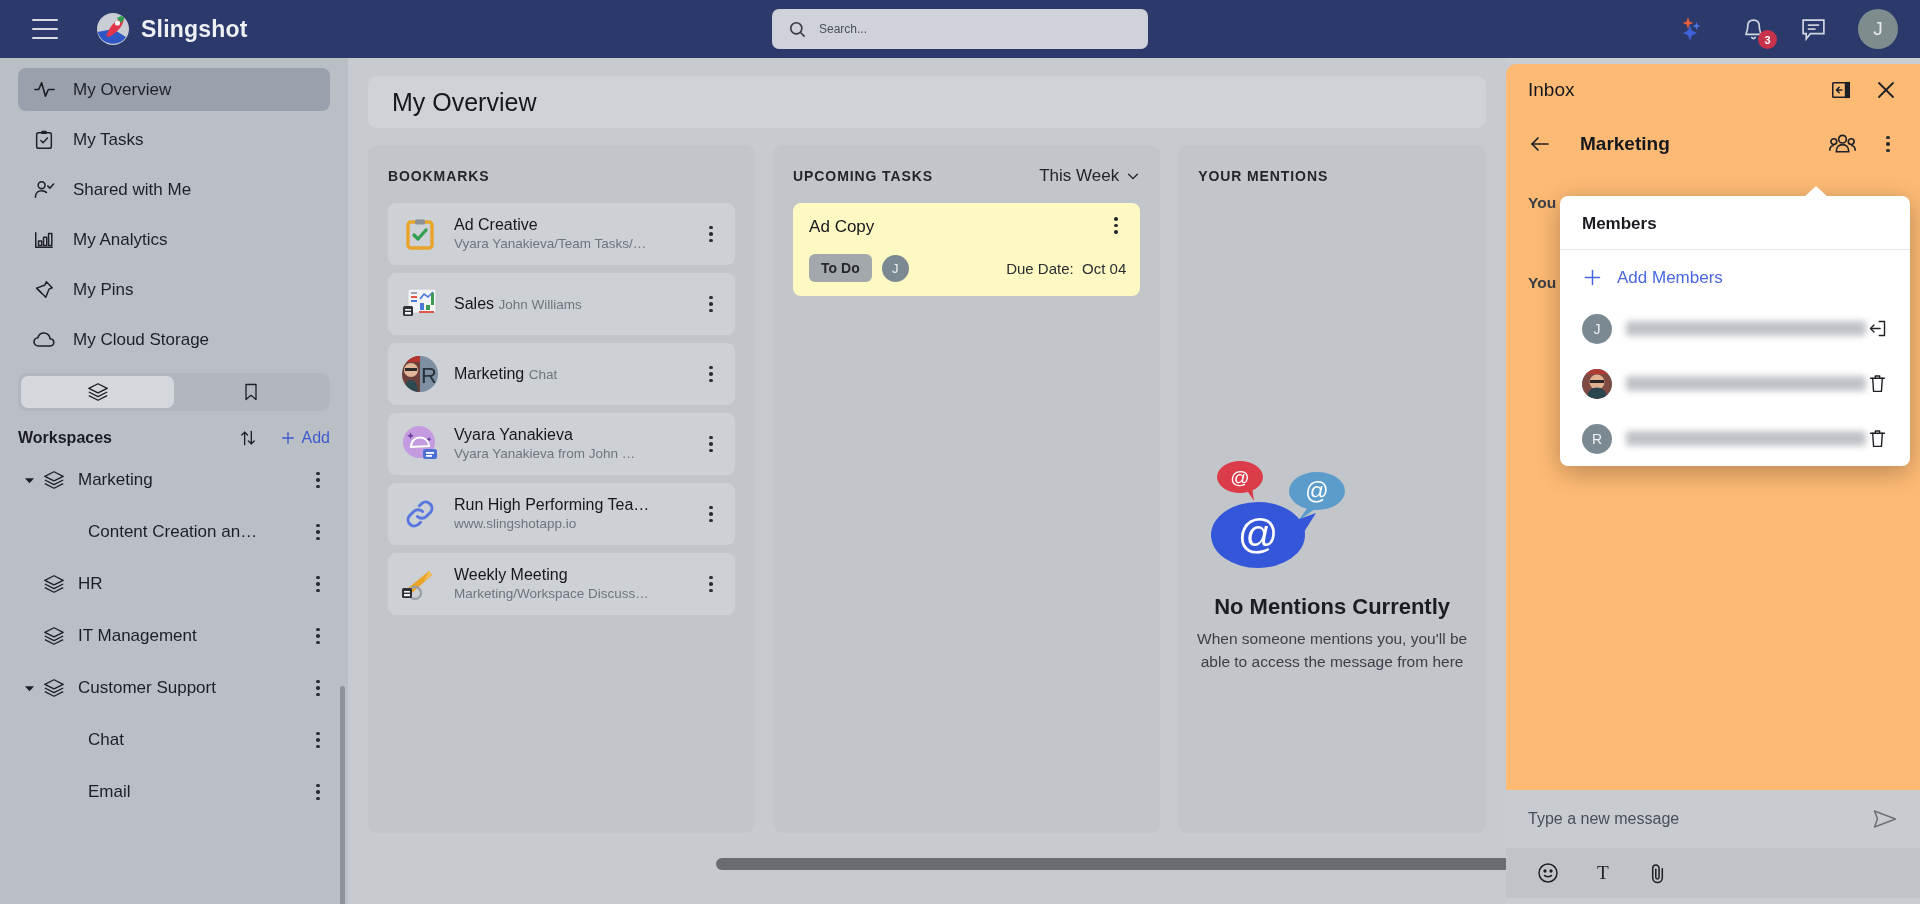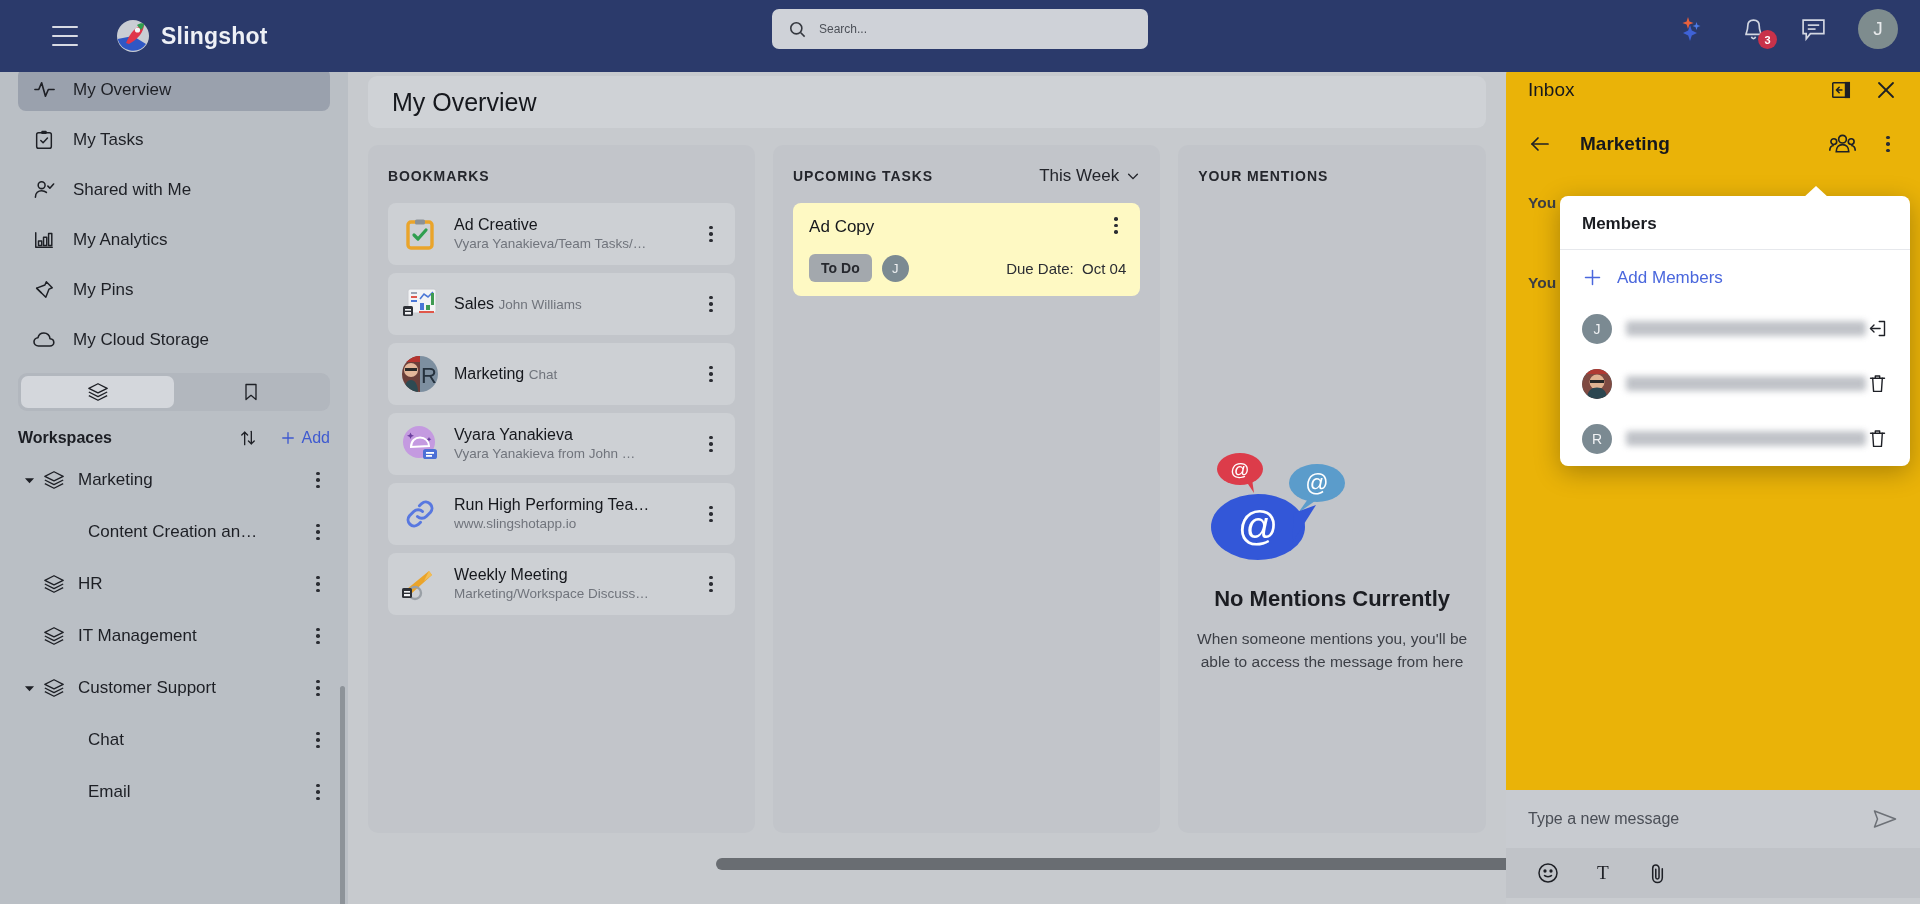--- a/index.html
+++ b/index.html
@@ -6,25 +6,24 @@
   html, body {
     width: 1920px; height: 904px;
     overflow: hidden;
     font-family: "Liberation Sans", sans-serif;
     background: #c9ccd0;
   }
   .app { position: relative; width: 1920px; height: 904px; }
 
   
   .topbar {
-    position: absolute; top: 0; left: 0; width: 1920px; height: 72px;
+    position: absolute; top: 0; left: 0; width: 1920px; height: 58px;
     background: #2b3a6b;
     display: flex; align-items: center;
     z-index: 30;
-    padding-left: 20px;
   }
   .hamburger { width: 26px; height: 20px; margin-left: 32px; display: flex; flex-direction: column; justify-content: space-between; cursor: pointer; }
   .hamburger span { display: block; height: 2px; background: #d8dbe4; border-radius: 1px; }
   .brand { display: flex; align-items: center; margin-left: 38px; gap: 11px; }
   .brand-logo { width: 34px; height: 34px; position: relative; }
   .brand-name { color: #eef0f6; font-size: 23px; font-weight: bold; letter-spacing: .2px; }
 
   .searchwrap { position: absolute; left: 772px; top: 9px; width: 376px; height: 40px; }
   .searchbox {
     width: 100%; height: 100%; background: #cfd2d8; border-radius: 7px;
@@ -118,29 +117,29 @@
   .task { background: #fef9c3; border-radius: 8px; padding: 14px 14px 14px 16px; cursor: pointer; }
   .task-top { display: flex; align-items: flex-start; }
   .task-name { font-size: 17px; color: #16181d; flex: 1; }
   .task-bot { display: flex; align-items: center; margin-top: 17px; }
   .chip { background: #a3a8ad; color: #26282e; font-size: 14px; font-weight: bold; padding: 6px 12px; border-radius: 6px; }
   .task-av { width: 27px; height: 27px; border-radius: 50%; background: #7b8a92; color: #eef0f2; font-size: 13px; display: flex; align-items: center; justify-content: center; margin-left: 10px; }
   .due { margin-left: auto; font-size: 15px; color: #2b2d33; }
 
   .mentions-empty { position: absolute; left: 0; right: 0; bottom: 160px; text-align: center; padding: 0 4px; }
   .m-title { font-size: 22px; font-weight: bold; color: #1b1d22; margin-top: 18px; white-space: nowrap; }
-  .m-sub { font-size: 15.5px; color: #3c3f46; line-height: 1.45; margin-top: 16px; }
+  .m-sub { font-size: 15.5px; color: #3c3f46; line-height: 1.45; margin-top: 8px; }
 
   .hscroll-area { position: absolute; left: 368px; bottom: 34px; width: 1118px; height: 12px; }
   .hscroll { height: 12px; width: 816px; background: #696d72; border-radius: 6px; cursor: pointer; }
 
   
   .inbox {
     position: absolute; right: 0; top: 64px; width: 414px; height: 834px;
-    background: #eab308; border-radius: 10px 0 0 0; overflow: hidden;
+    background: #fdba74; border-radius: 10px 0 0 0; overflow: hidden;
   }
   .inbox-head { height: 52px; display: flex; align-items: center; padding: 0 22px; }
   .inbox-title { font-size: 19px; color: #16181d; flex: 1; }
   .ih-btn { cursor: pointer; margin-left: 22px; display: flex; align-items: center; }
   .conv-head { height: 56px; display: flex; align-items: center; padding: 0 22px; }
   .conv-title { font-size: 19px; font-weight: bold; color: #16181d; margin-left: 28px; flex: 1; }
   .msgs { padding: 22px 22px 0 22px; }
   .msg-line { font-size: 15.5px; font-weight: bold; color: #3c3f46; margin-bottom: 62px; }
   .composer { position: absolute; left: 0; bottom: 0; width: 414px; height: 108px; background: #c0c3c8; }
   .comp-in { height: 58px; background: #c8cbd0; display: flex; align-items: center; padding: 0 22px; }

